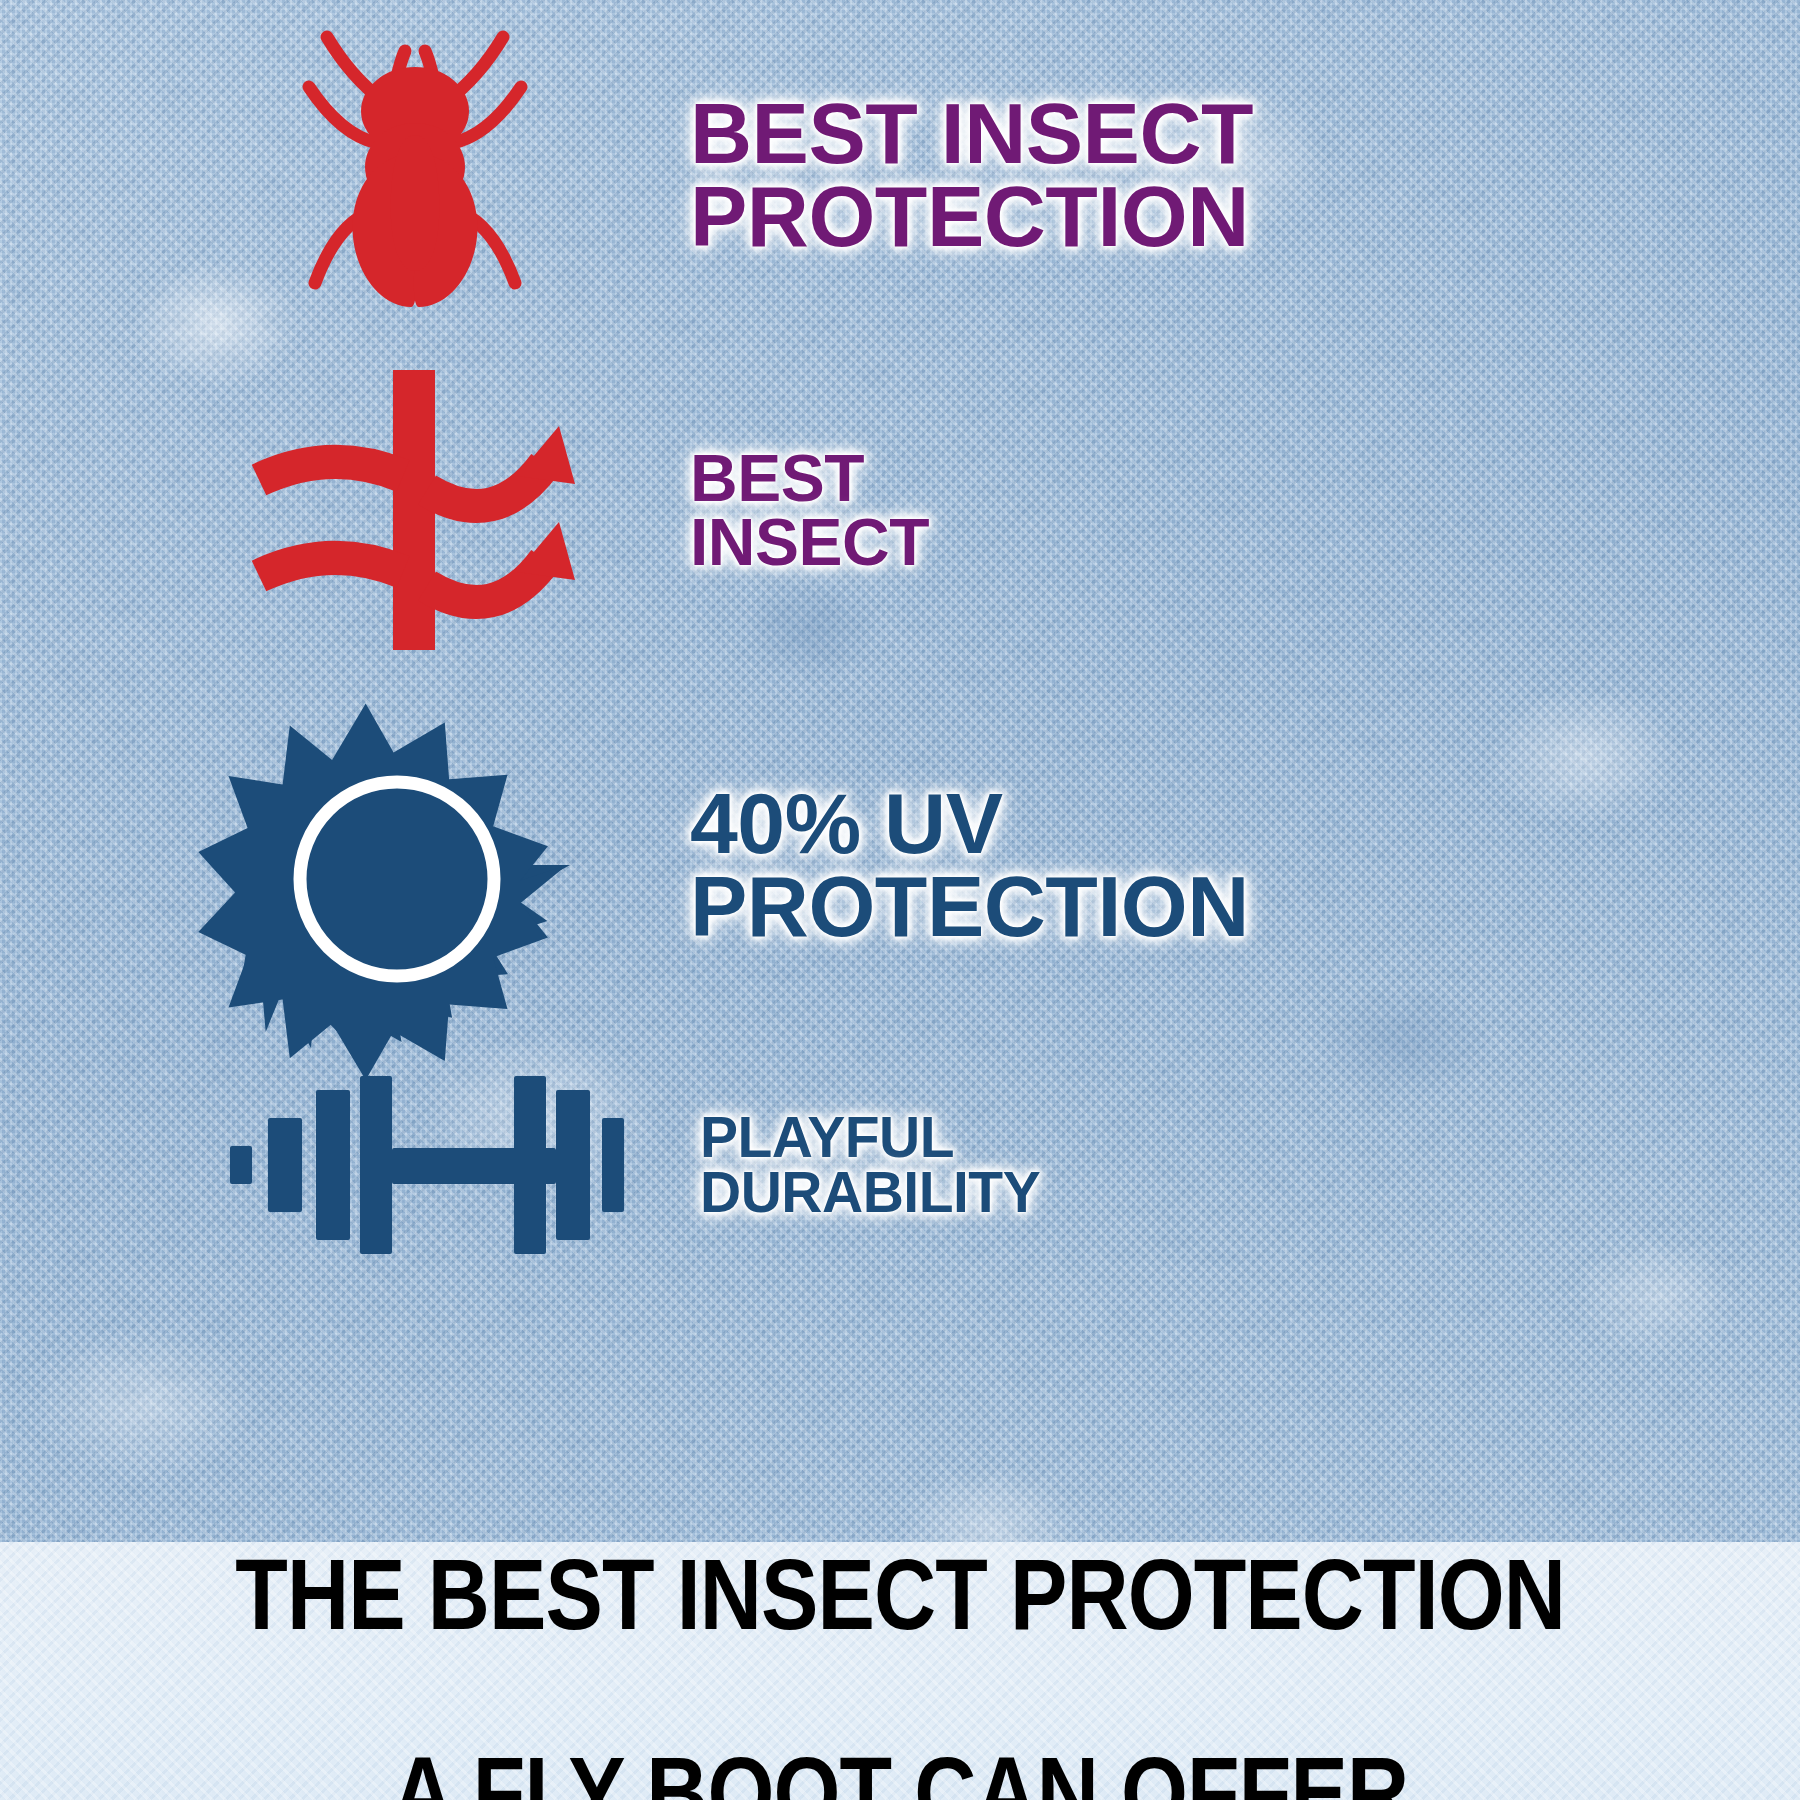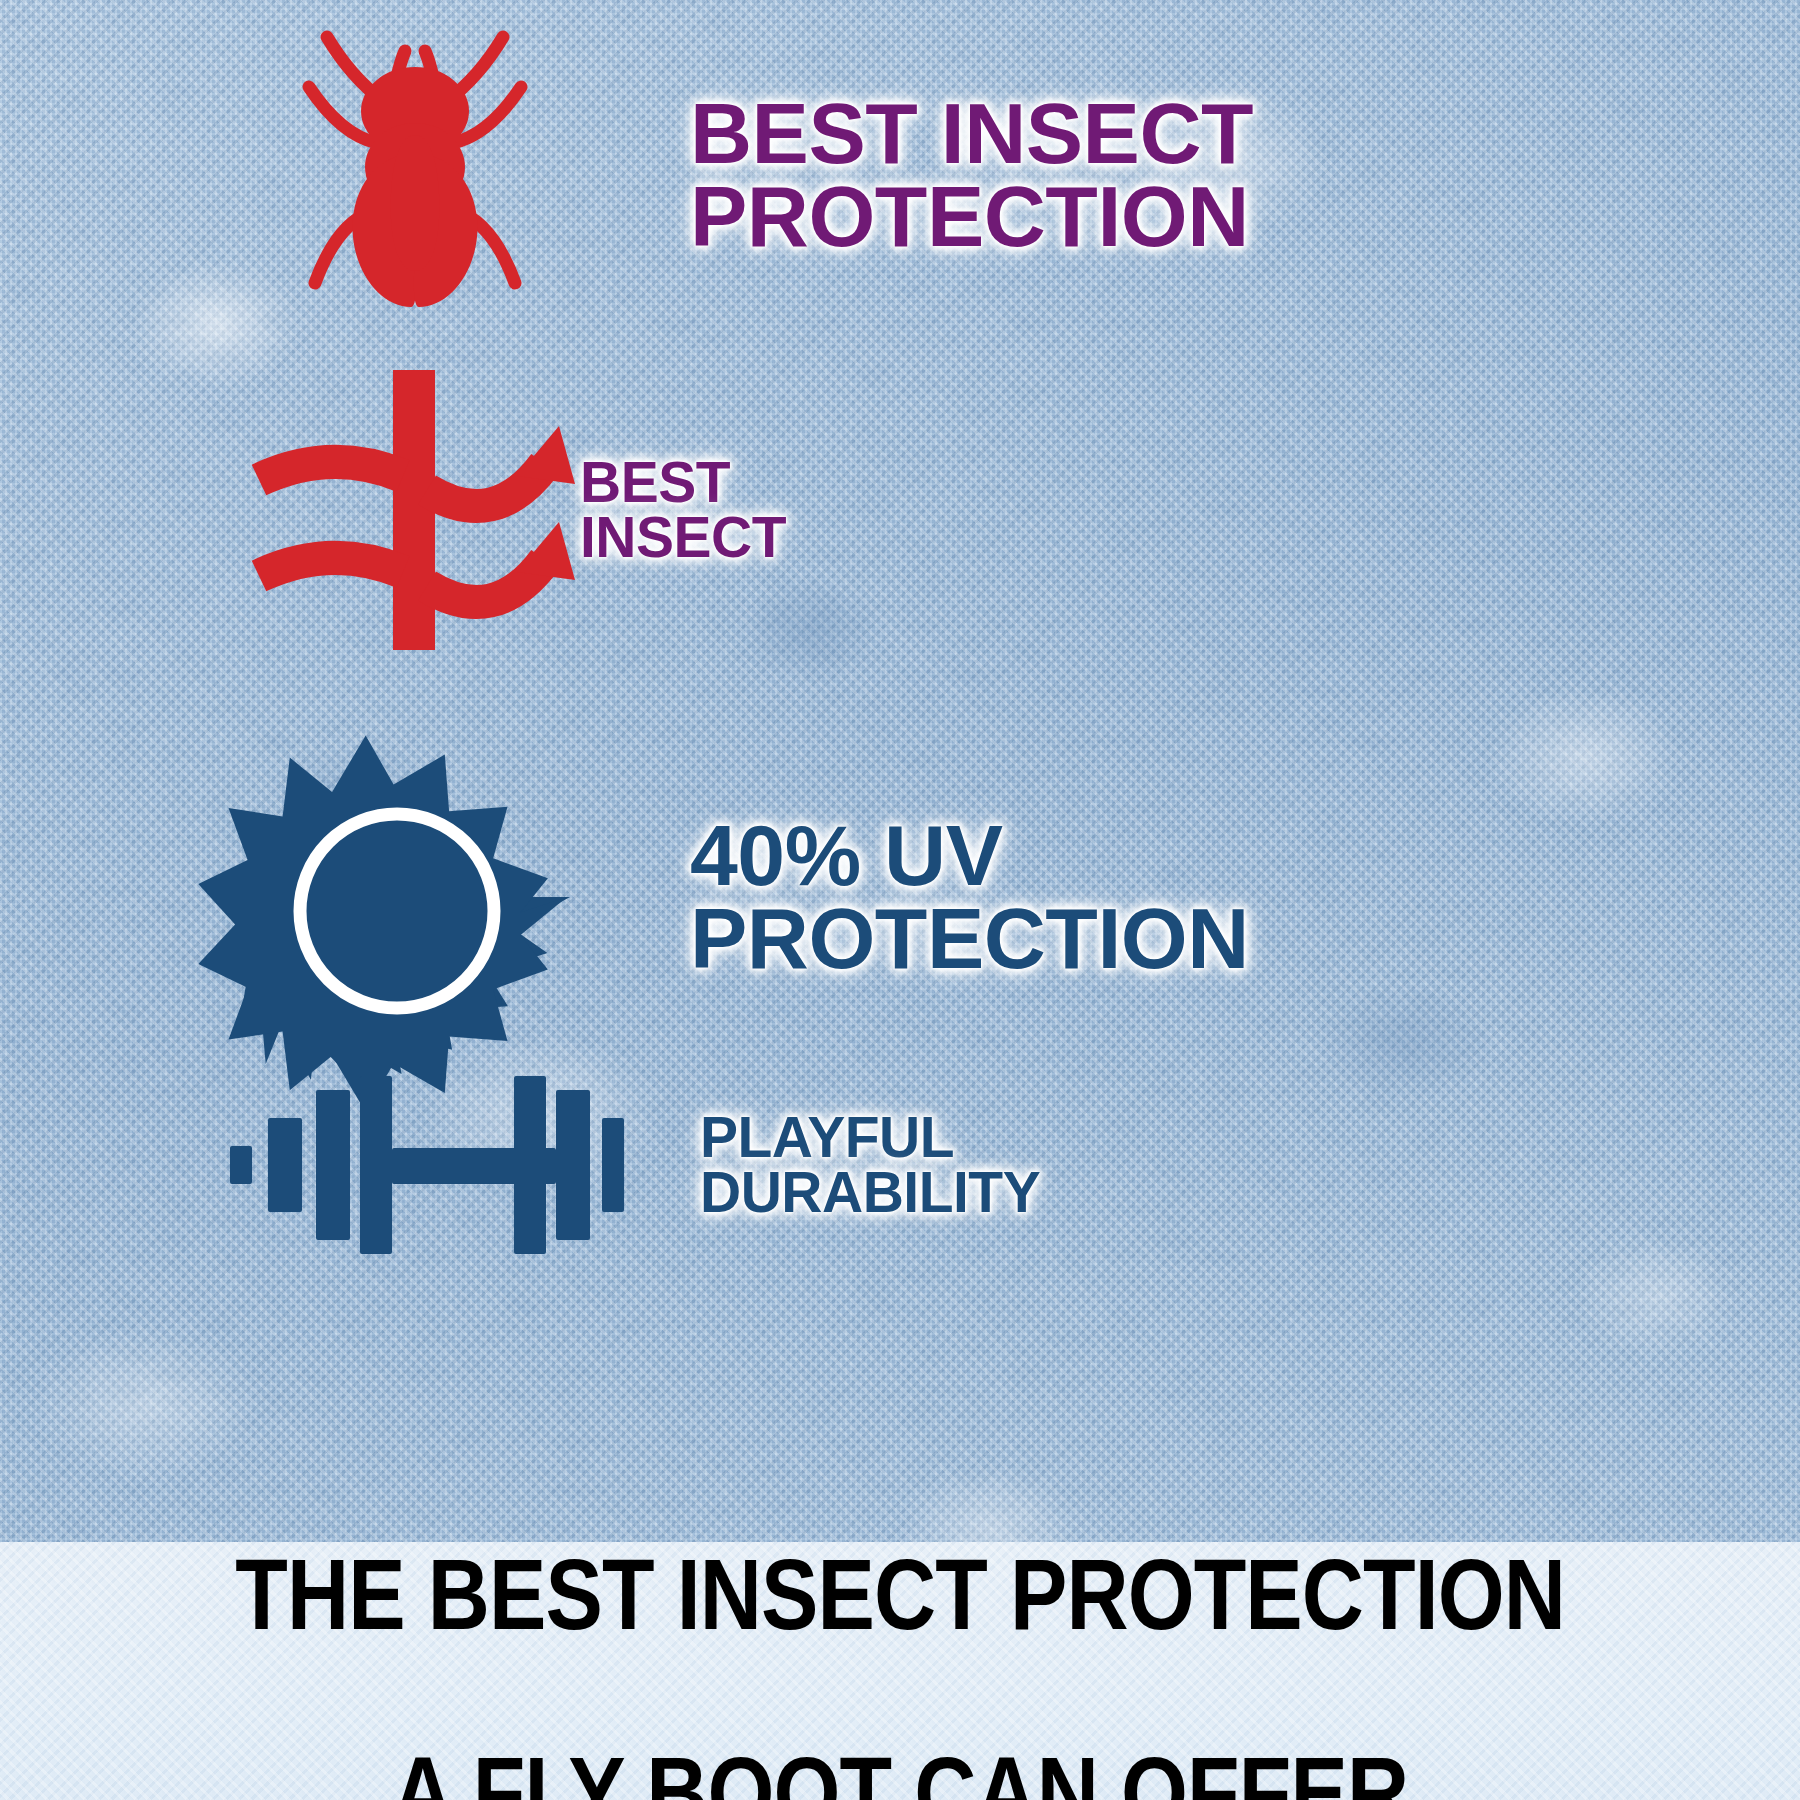--- a/index.html
+++ b/index.html
@@ -90,30 +90,30 @@
     font-weight: 700;
     text-shadow:
       0 0 14px #ffffff, 0 0 14px #ffffff, 0 0 10px #ffffff,
       0 0 6px #ffffff, 0 0 24px rgba(255,255,255,.95),
       0 0 3px #ffffff, 0 0 3px #ffffff;
   }
 
   
   #row-insect  { left: 250px; top: 10px;   width: 1300px; height: 330px; }
   #row-airflow { left: 250px; top: 360px;  width: 1300px; height: 300px; }
-  #row-uv      { left: 250px; top: 732px;  width: 1300px; height: 330px; }
+  #row-uv      { left: 250px; top: 700px;  width: 1300px; height: 330px; }
   #row-durab   { left: 210px; top: 1040px; width: 1340px; height: 250px; }
 
   #row-insect  .icon-cell { width: 330px; height: 330px; }
   #row-airflow .icon-cell { width: 330px; height: 300px; }
   #row-uv      .icon-cell { width: 330px; height: 330px; }
   #row-durab   .icon-cell { width: 430px; height: 230px; }
 
   #row-insect  .label-cell { font-size: 86px; margin-left: 110px; }
-  #row-airflow .label-cell { font-size: 57px; }
+  #row-airflow .label-cell { font-size: 66px; margin-left: 110px; }
   #row-uv      .label-cell { font-size: 86px; margin-left: 110px; }
   #row-durab   .label-cell { font-size: 57px; margin-left: 60px;  }
 
   
   #bottom-banner {
     position: absolute;
     left: 0;
     right: 0;
     top: 1542px;
     height: 302px;

